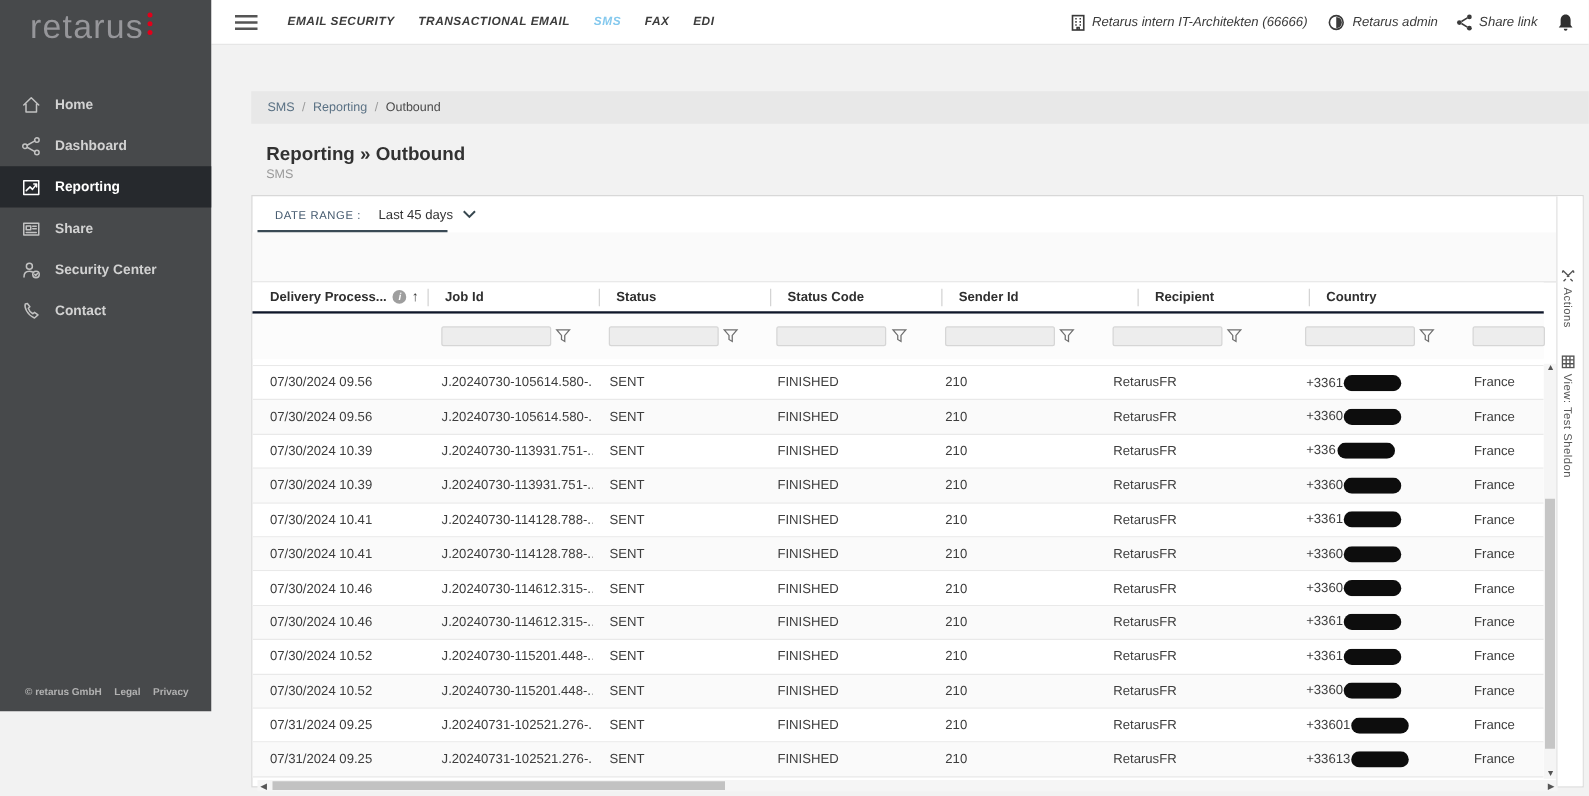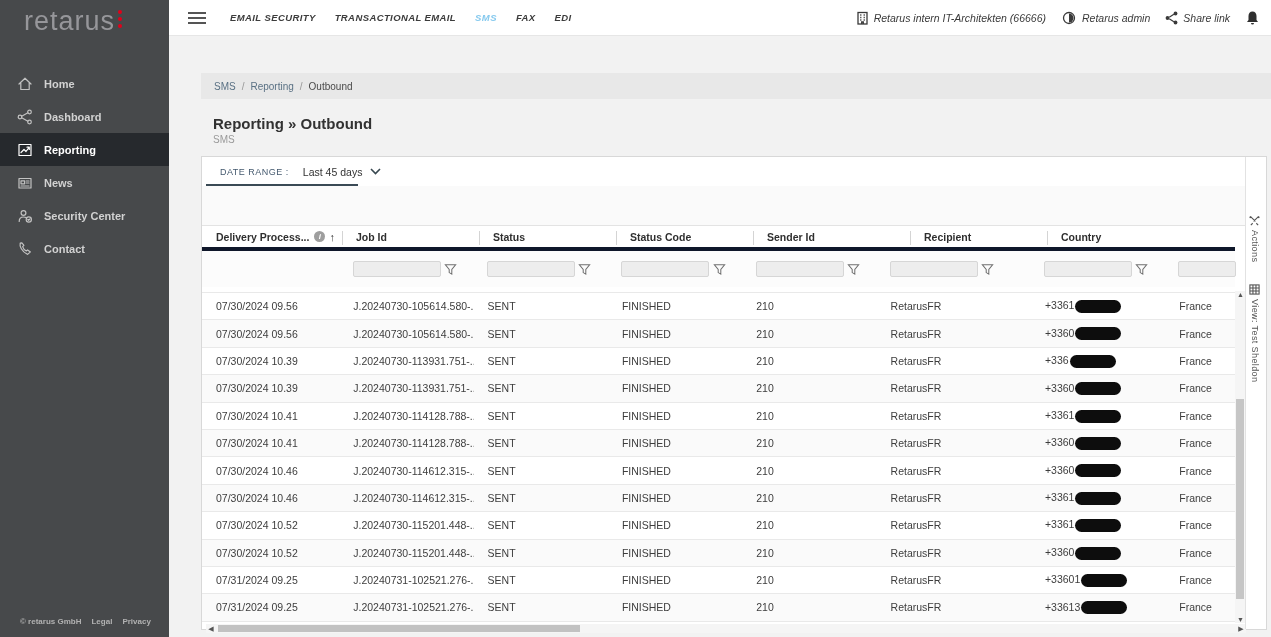--- a/index.html
+++ b/index.html
@@ -1,21 +1,21 @@
 <!DOCTYPE html>
 <html><head>
 <meta charset="utf-8">
 <style>
   * { margin:0; padding:0; box-sizing:border-box; }
   html,body { width:1271px; height:637px; overflow:hidden; background:#f2f2f2;
               font-family:"Liberation Sans", sans-serif; }
   .app { position:absolute; left:0; top:0; width:1271px; height:637px; }
 
   
-  .sidebar { position:absolute; left:0; top:0; width:169px; height:637px; background:#47494b; z-index:5; }
+  .sidebar { position:absolute; left:0; top:0; width:169px; height:569px; background:#47494b; z-index:5; }
   .logo { position:absolute; left:24px; top:6px; font-size:27px; letter-spacing:1px; color:#96969a; }
   .logo-dots { display:inline-block; vertical-align:top; margin-left:3px; margin-top:4px; }
   .logo-dots i { display:block; width:4px; height:4px; border-radius:50%; background:#e2001a; margin-bottom:3px; }
   .menu { position:absolute; left:0; top:67px; width:169px; }
   .menu-item { height:33px; display:flex; align-items:center; padding-left:17px; cursor:pointer;
                color:#d2d2d2; font-size:11px; font-weight:bold; }
   .menu-item svg { width:16px; height:16px; margin-right:11px; stroke:#c2c2c2; fill:none;
                    stroke-width:1.2; stroke-linecap:round; stroke-linejoin:round; flex:0 0 16px; }
   .menu-item.active { background:#26292d; color:#ffffff; }
   .menu-item.active svg { stroke:#ffffff; }
@@ -52,21 +52,21 @@
   .dr-value { margin-left:14px; font-size:10.5px; color:#333; cursor:pointer; }
   .dr-chevron { margin-left:8px; cursor:pointer; }
   .dr-underline { position:absolute; left:4px; top:27px; width:152px; height:2px; background:#3a4a55; }
   .toolbar-band { position:absolute; left:0; top:29px; width:1044px; height:40px; background:#fafafa;
                   border-bottom:1px solid #e3e3e3; }
 
   .cells { display:flex; }
   .c1{width:140px;} .c2{width:137px;} .c3{width:137px;} .c4{width:137px;}
   .c5{width:137px;} .c6{width:137px;} .c7{width:137px;margin-left:20px;} .c8{width:71px;}
   .thead { position:absolute; left:0; top:69px; width:1033px; height:25px; background:#fff;
-           border-bottom:4px solid #0f172a; }
+           border-bottom:2px solid #0f172a; }
   .thead .hcell { position:relative; display:flex; align-items:center; padding-left:14px;
                   font-size:10.5px; font-weight:bold; color:#2f2f2f; cursor:pointer; }
   .thead .hcell + .hcell::before { content:""; position:absolute; left:0; top:5px; width:1px; height:14px; background:#d4d4d4; }
   .info-badge { display:inline-flex; align-items:center; justify-content:center; width:11px; height:11px;
                 border-radius:50%; background:#9e9e9e; color:#fff; font-size:8px; font-weight:bold;
                 margin-left:5px; font-style:italic; }
   .sort-arrow { margin-left:4px; font-size:11px; color:#333; font-weight:normal; }
 
   .filter-row { position:absolute; left:0; top:94px; width:1033px; height:36px; background:#fcfcfc; }
   .filter-row .fcell { position:relative; height:36px; display:flex; align-items:center; padding-left:14px; }
@@ -133,21 +133,21 @@
             <path d="M4 10.5 L7 7.5 L9 9.5 L12.3 5.2 M12.3 5.2 H10 M12.3 5.2 V7.5"></path>
           </svg>
         <span>Reporting</span>
       </div>
       <div class="menu-item">
         <svg viewBox="0 0 16 16">
             <rect x="2" y="3.5" width="12" height="9.5"></rect>
             <rect x="4" y="5.8" width="3.6" height="3"></rect>
             <path d="M9.2 6 H12 M9.2 8 H12 M4 11 H12"></path>
           </svg>
-        <span>News</span>
+        <span>Share</span>
       </div>
       <div class="menu-item">
         <svg viewBox="0 0 16 16">
             <circle cx="6.5" cy="5" r="2.4"></circle>
             <path d="M2.2 13.5 C2.2 10.5 4 9 6.5 9 C7.5 9 8.3 9.2 9 9.6"></path>
             <circle cx="11.8" cy="11.5" r="2.6"></circle>
             <path d="M10.8 11.5 L11.6 12.3 L13 10.8"></path>
           </svg>
         <span>Security Center</span>
       </div>

